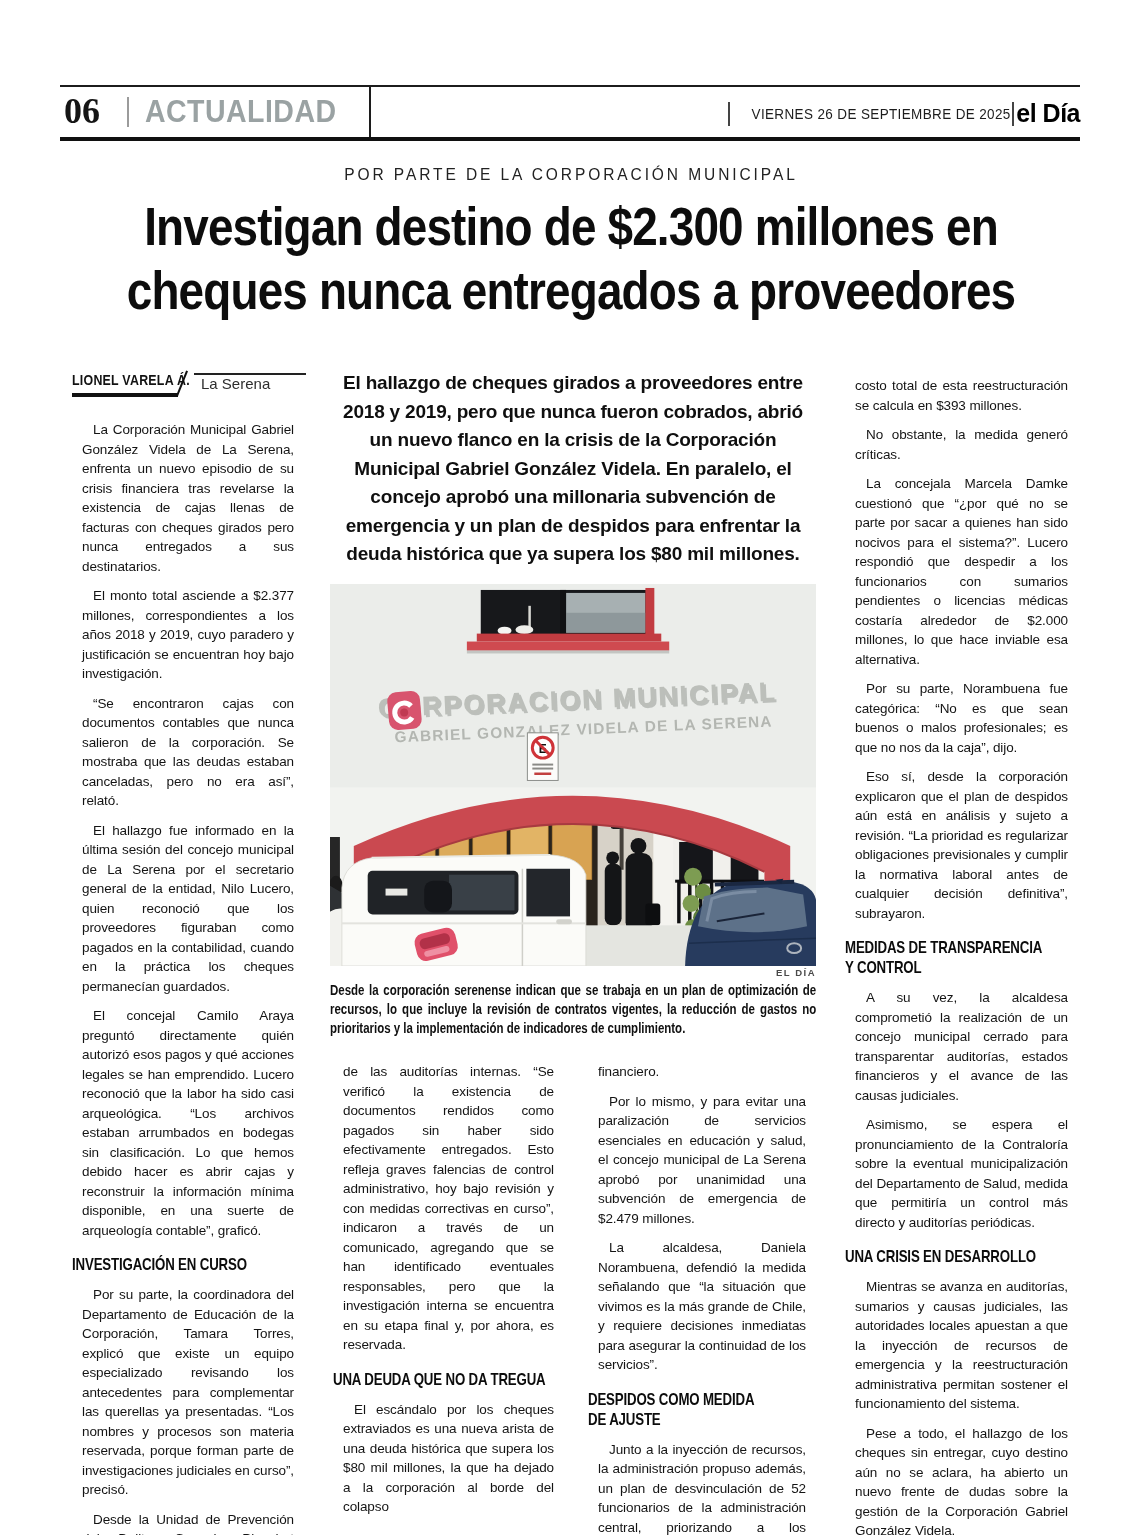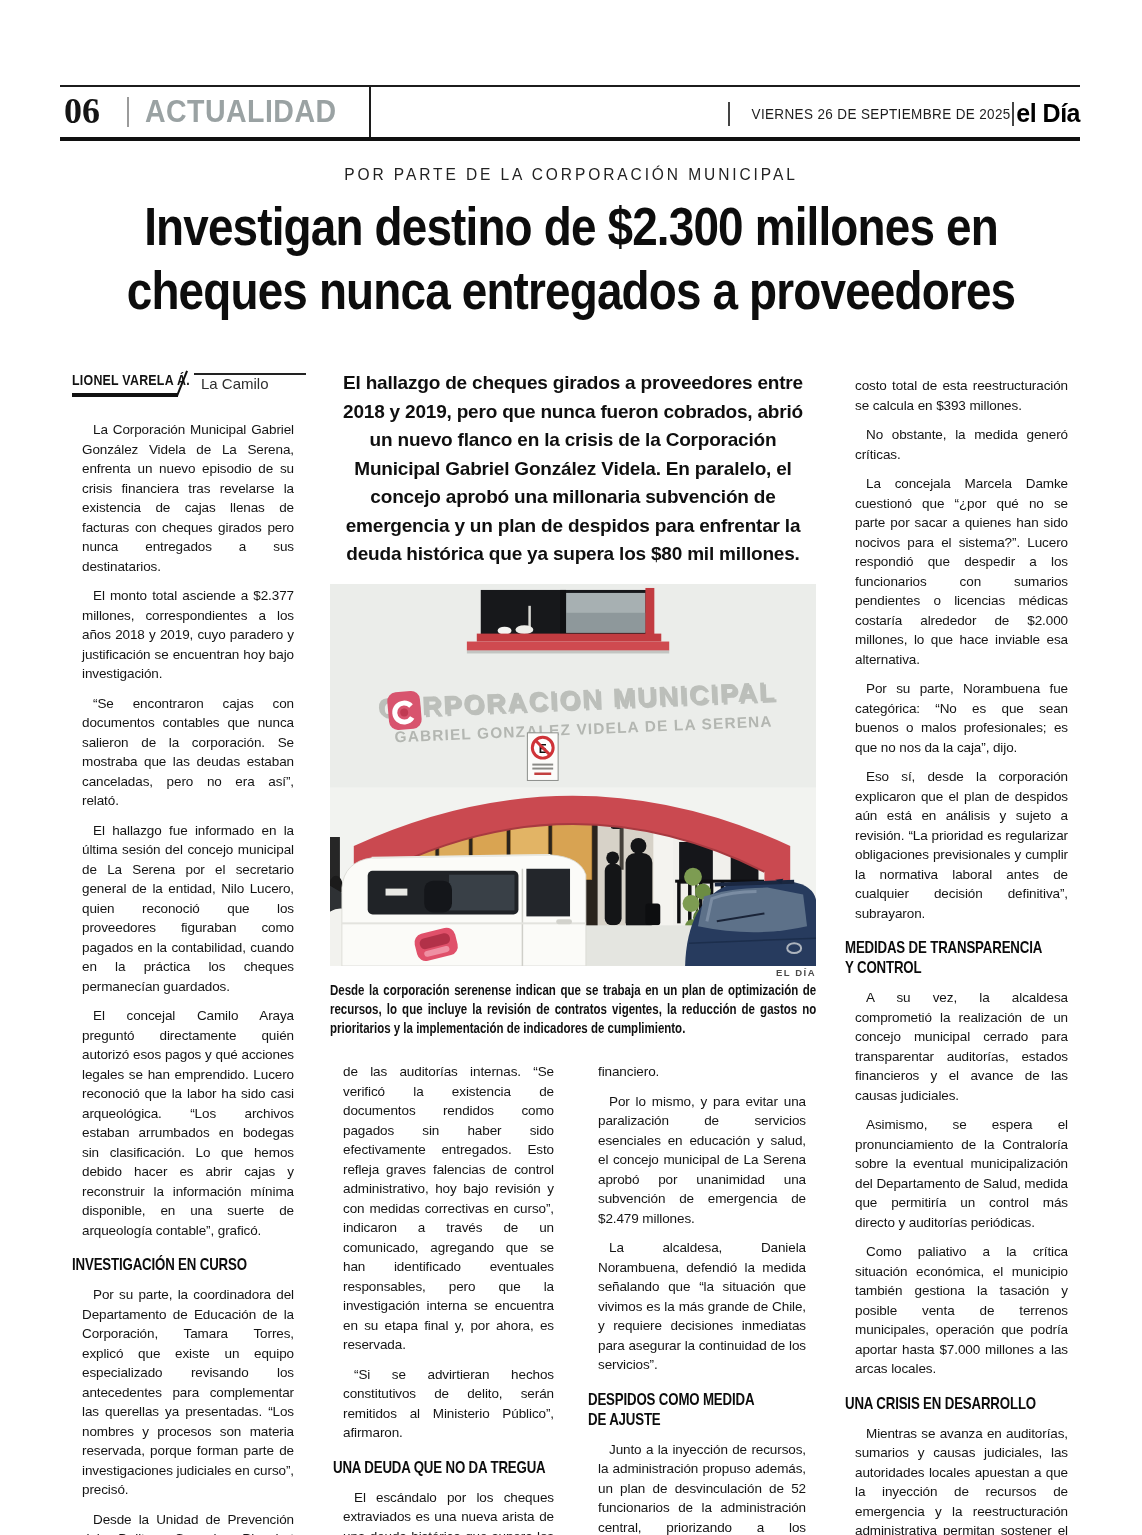--- a/index.html
+++ b/index.html
@@ -62,21 +62,21 @@
 </div>
 <div class="abs rule-bottom"></div>
 
 <div class="abs kicker">POR PARTE DE LA CORPORACIÓN MUNICIPAL</div>
 <div class="abs headline">Investigan destino de $2.300 millones en cheques nunca entregados a proveedores</div>
 
 <div class="abs by-name">LIONEL VARELA Á.</div>
 <div class="abs by-underline"></div>
 <div class="abs by-slash"></div>
 <div class="abs by-topline"></div>
-<div class="abs by-loc">La Camilo</div>
+<div class="abs by-loc">La Serena</div>
 
 <div class="abs lead">El hallazgo de cheques girados a proveedores entre 2018 y 2019, pero que nunca fueron cobrados, abrió un nuevo flanco en la crisis de la Corporación Municipal Gabriel González Videla. En paralelo, el concejo aprobó una millonaria subvención de emergencia y un plan de despidos para enfrentar la deuda histórica que ya supera los $80 mil millones.</div>
 
 <svg class="abs photo" viewBox="0 0 490 385" preserveAspectRatio="none">
 
   <rect x="0" y="0" width="490" height="385" fill="#ebedea"></rect>
   <rect x="0" y="205" width="490" height="180" fill="#f2f3f0"></rect>
 
   <g>
     <rect x="152" y="6" width="172" height="46" fill="#17181b"></rect>
@@ -222,21 +222,20 @@
     <p>El monto total asciende a $2.377 millones, correspondientes a los años 2018 y 2019, cuyo paradero y justificación se encuentran hoy bajo investigación.</p>
     <p>“Se encontraron cajas con documentos contables que nunca salieron de la corporación. Se mostraba que las deudas estaban canceladas, pero no era así”, relató.</p>
     <p>El hallazgo fue informado en la última sesión del concejo municipal de La Serena por el secretario general de la entidad, Nilo Lucero, quien reconoció que los proveedores figuraban como pagados en la contabilidad, cuando en la práctica los cheques permanecían guardados.</p>
     <p>El concejal Camilo Araya preguntó directamente quién autorizó esos pagos y qué acciones legales se han emprendido. Lucero reconoció que la labor ha sido casi arqueológica. “Los archivos estaban arrumbados en bodegas sin clasificación. Lo que hemos debido hacer es abrir cajas y reconstruir la información mínima disponible, en una suerte de arqueología contable”, graficó.</p>
     <h3>INVESTIGACIÓN EN CURSO</h3>
     <p>Por su parte, la coordinadora del Departamento de Educación de la Corporación, Tamara Torres, explicó que existe un equipo especializado revisando los antecedentes para complementar las querellas ya presentadas. “Los nombres y procesos son materia reservada, porque forman parte de investigaciones judiciales en curso”, precisó.</p>
     <p>Desde la Unidad de Prevención del Delito, Gonzalo Pinochet informó que varias causas se encuentran en estado avanzado, aunque bajo reserva. En tanto, el asesor jurídico Rodrigo Álvarez explicó que, para el delito específico de “giro doloso de cheque”, la acción penal corresponde a los proveedores afectados, lo que complica una ofensiva judicial directa por parte del municipio.</p>
   </div>
 <div class="abs col col2">
     <p class="cont">de las auditorías internas. “Se verificó la existencia de documentos rendidos como pagados sin haber sido efectivamente entregados. Esto refleja graves falencias de control administrativo, hoy bajo revisión y con medidas correctivas en curso”, indicaron a través de un comunicado, agregando que se han identificado eventuales responsables, pero que la investigación interna se encuentra en su etapa final y, por ahora, es reservada.</p>
-    <p>“Si se advirtieran hechos constitutivos de delito, serán remitidos al Ministerio Público”, afirmaron.</p>
     <h3>UNA DEUDA QUE NO DA TREGUA</h3>
     <p>El escándalo por los cheques extraviados es una nueva arista de una deuda histórica que supera los $80 mil millones, la que ha dejado a la corporación al borde del colapso</p>
   </div>
 <div class="abs col col3">
     <p class="cont">financiero.</p>
     <p>Por lo mismo, y para evitar una paralización de servicios esenciales en educación y salud, el concejo municipal de La Serena aprobó por unanimidad una subvención de emergencia de $2.479 millones.</p>
     <p>La alcaldesa, Daniela Norambuena, defendió la medida señalando que “la situación que vivimos es la más grande de Chile, y requiere decisiones inmediatas para asegurar la continuidad de los servicios”.</p>
     <h3>DESPIDOS COMO MEDIDA
 DE AJUSTE</h3>
     <p>Junto a la inyección de recursos, la administración propuso además, un plan de desvinculación de 52 funcionarios de la administración central, priorizando a los contratados más recientemente, pues sus indemnizaciones son más bajas. El</p>
@@ -244,18 +243,17 @@
 <div class="abs col col4">
     <p class="cont">costo total de esta reestructuración se calcula en $393 millones.</p>
     <p>No obstante, la medida generó críticas.</p>
     <p>La concejala Marcela Damke cuestionó que “¿por qué no se parte por sacar a quienes han sido nocivos para el sistema?”. Lucero respondió que despedir a los funcionarios con sumarios pendientes o licencias médicas costaría alrededor de $2.000 millones, lo que hace inviable esa alternativa.</p>
     <p>Por su parte, Norambuena fue categórica: “No es que sean buenos o malos profesionales; es que no nos da la caja”, dijo.</p>
     <p>Eso sí, desde la corporación explicaron que el plan de despidos aún está en análisis y sujeto a revisión. “La prioridad es regularizar obligaciones previsionales y cumplir la normativa laboral antes de cualquier decisión definitiva”, subrayaron.</p>
     <h3>MEDIDAS DE TRANSPARENCIA
 Y CONTROL</h3>
     <p>A su vez, la alcaldesa comprometió la realización de un concejo municipal cerrado para transparentar auditorías, estados financieros y el avance de las causas judiciales.</p>
     <p>Asimismo, se espera el pronunciamiento de la Contraloría sobre la eventual municipalización del Departamento de Salud, medida que permitiría un control más directo y auditorías periódicas.</p>
-    <p>Como paliativo a la crítica situación económica, el municipio también gestiona la tasación y posible venta de terrenos municipales, operación que podría aportar hasta $7.000 millones a las arcas locales.</p>
     <h3>UNA CRISIS EN DESARROLLO</h3>
     <p>Mientras se avanza en auditorías, sumarios y causas judiciales, las autoridades locales apuestan a que la inyección de recursos de emergencia y la reestructuración administrativa permitan sostener el funcionamiento del sistema.</p>
     <p>Pese a todo, el hallazgo de los cheques sin entregar, cuyo destino aún no se aclara, ha abierto un nuevo frente de dudas sobre la gestión de la Corporación Gabriel González Videla.</p>
     <p>Sin embargo, con una deuda millonaria a cuestas y la desconfianza instalada en la ciudadanía, la C.G.G.V. enfrenta un proceso decisivo que podría marcar el futuro de la educación y salud municipal en La Serena.</p>
   </div>
 
 </body></html>

